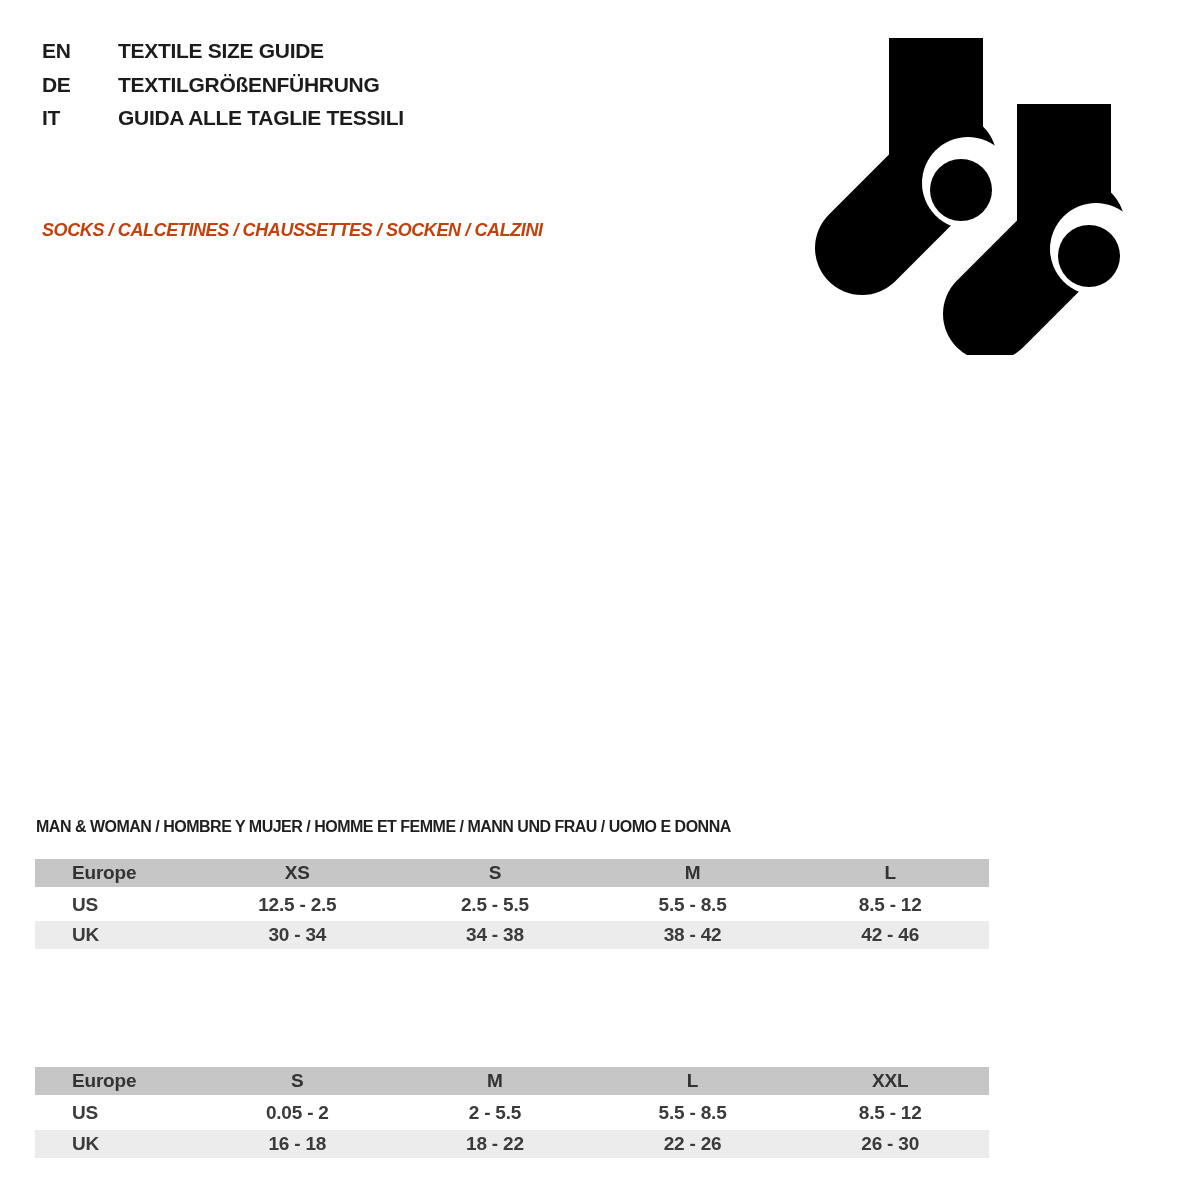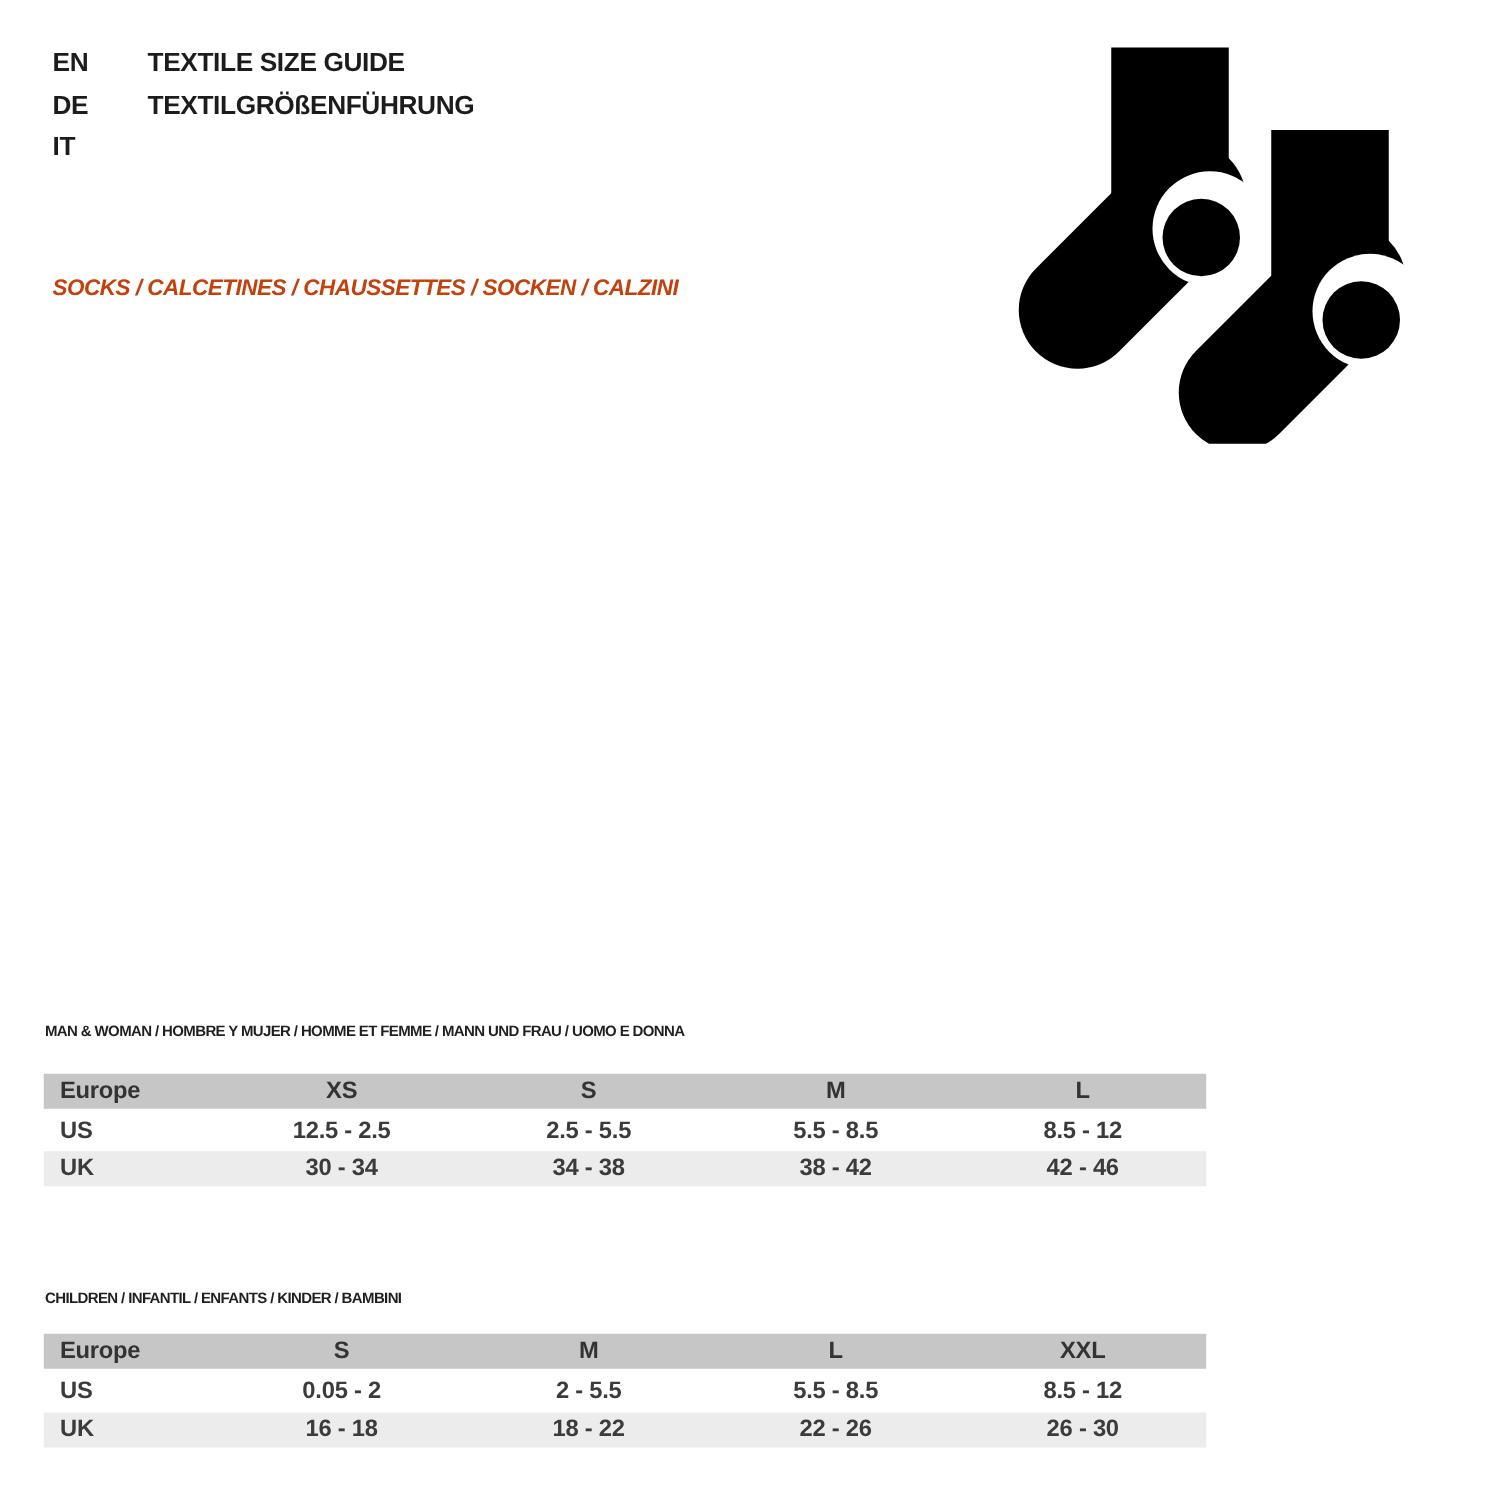--- a/index.html
+++ b/index.html
@@ -24,32 +24,32 @@
     position: absolute; left: 42px; top: 220px;
     font-size: 18px; letter-spacing: -0.4px; color: #c2410c; white-space: nowrap; font-style: italic;
   }
 
   
   .socks-svg { position: absolute; left: 800px; top: 20px; }
 
   
   .section-title {
     position: absolute; left: 36px;
-    font-size: 12px; letter-spacing: -0.5px; color: #1f1f1f; white-space: nowrap;
+    font-size: 16px; letter-spacing: -0.5px; color: #1f1f1f; white-space: nowrap;
   }
   .t1-title { top: 818px; }
   .t2-title { top: 1031px; }
 
   
   .trow {
     position: absolute; left: 35px; width: 930px; height: 28px;
     display: grid;
     grid-template-columns: 15% 21.25% 21.25% 21.25% 21.25%;
     align-items: center;
-    font-size: 19px; letter-spacing: -0.2px; color: #3b3b3b;
+    font-size: 19px; letter-spacing: -0.2px; color: #3b3b3b; padding-left: 24px;
   }
   .trow > div { text-align: center; overflow: hidden; white-space: nowrap; }
   .trow > div:first-child { text-align: left; padding-left: 13px; }
   .thead { background: #c6c6c6; color: #333333; }
   .ralt  { background: #ececec; }
 
   .t1-head { top: 859px; }
   .t1-us   { top: 891px; }
   .t1-uk   { top: 921px; }
   .t2-head { top: 1067px; }
@@ -65,20 +65,21 @@
     <div class="lang-row">
       <span class="lang-code">EN</span>
       <span class="lang-label">TEXTILE SIZE GUIDE</span>
     </div>
     <div class="lang-row">
       <span class="lang-code">DE</span>
       <span class="lang-label">TEXTILGRÖßENFÜHRUNG</span>
     </div>
     <div class="lang-row">
       <span class="lang-code">IT</span>
+      <span class="lang-label">GUIDA ALLE TAGLIE TESSILI</span>
     </div>
   </div>
 
   <div class="category-title">SOCKS / CALCETINES / CHAUSSETTES / SOCKEN / CALZINI</div>
 
   <svg class="socks-svg" width="340" height="335" viewBox="0 0 340 335" aria-hidden="true">
     <g>
       <rect x="89" y="18" width="94" height="128" fill="#000000"></rect>
       <path d="M150,140 L62,228" stroke="#000000" stroke-width="94" stroke-linecap="round" fill="none"></path>
       <circle cx="168" cy="163" r="46" fill="#ffffff"></circle>
@@ -111,21 +112,20 @@
   </div>
 
   <div class="trow ralt t1-uk">
     <div>UK</div>
     <div>30 - 34</div>
     <div>34 - 38</div>
     <div>38 - 42</div>
     <div>42 - 46</div>
   </div>
 
-  <div class="section-title t2-title">CHILDREN / INFANTIL / ENFANTS / KINDER / BAMBINI</div>
 
   <div class="trow thead t2-head">
     <div>Europe</div>
     <div>S</div>
     <div>M</div>
     <div>L</div>
     <div>XXL</div>
   </div>
 
   <div class="trow t2-us">

